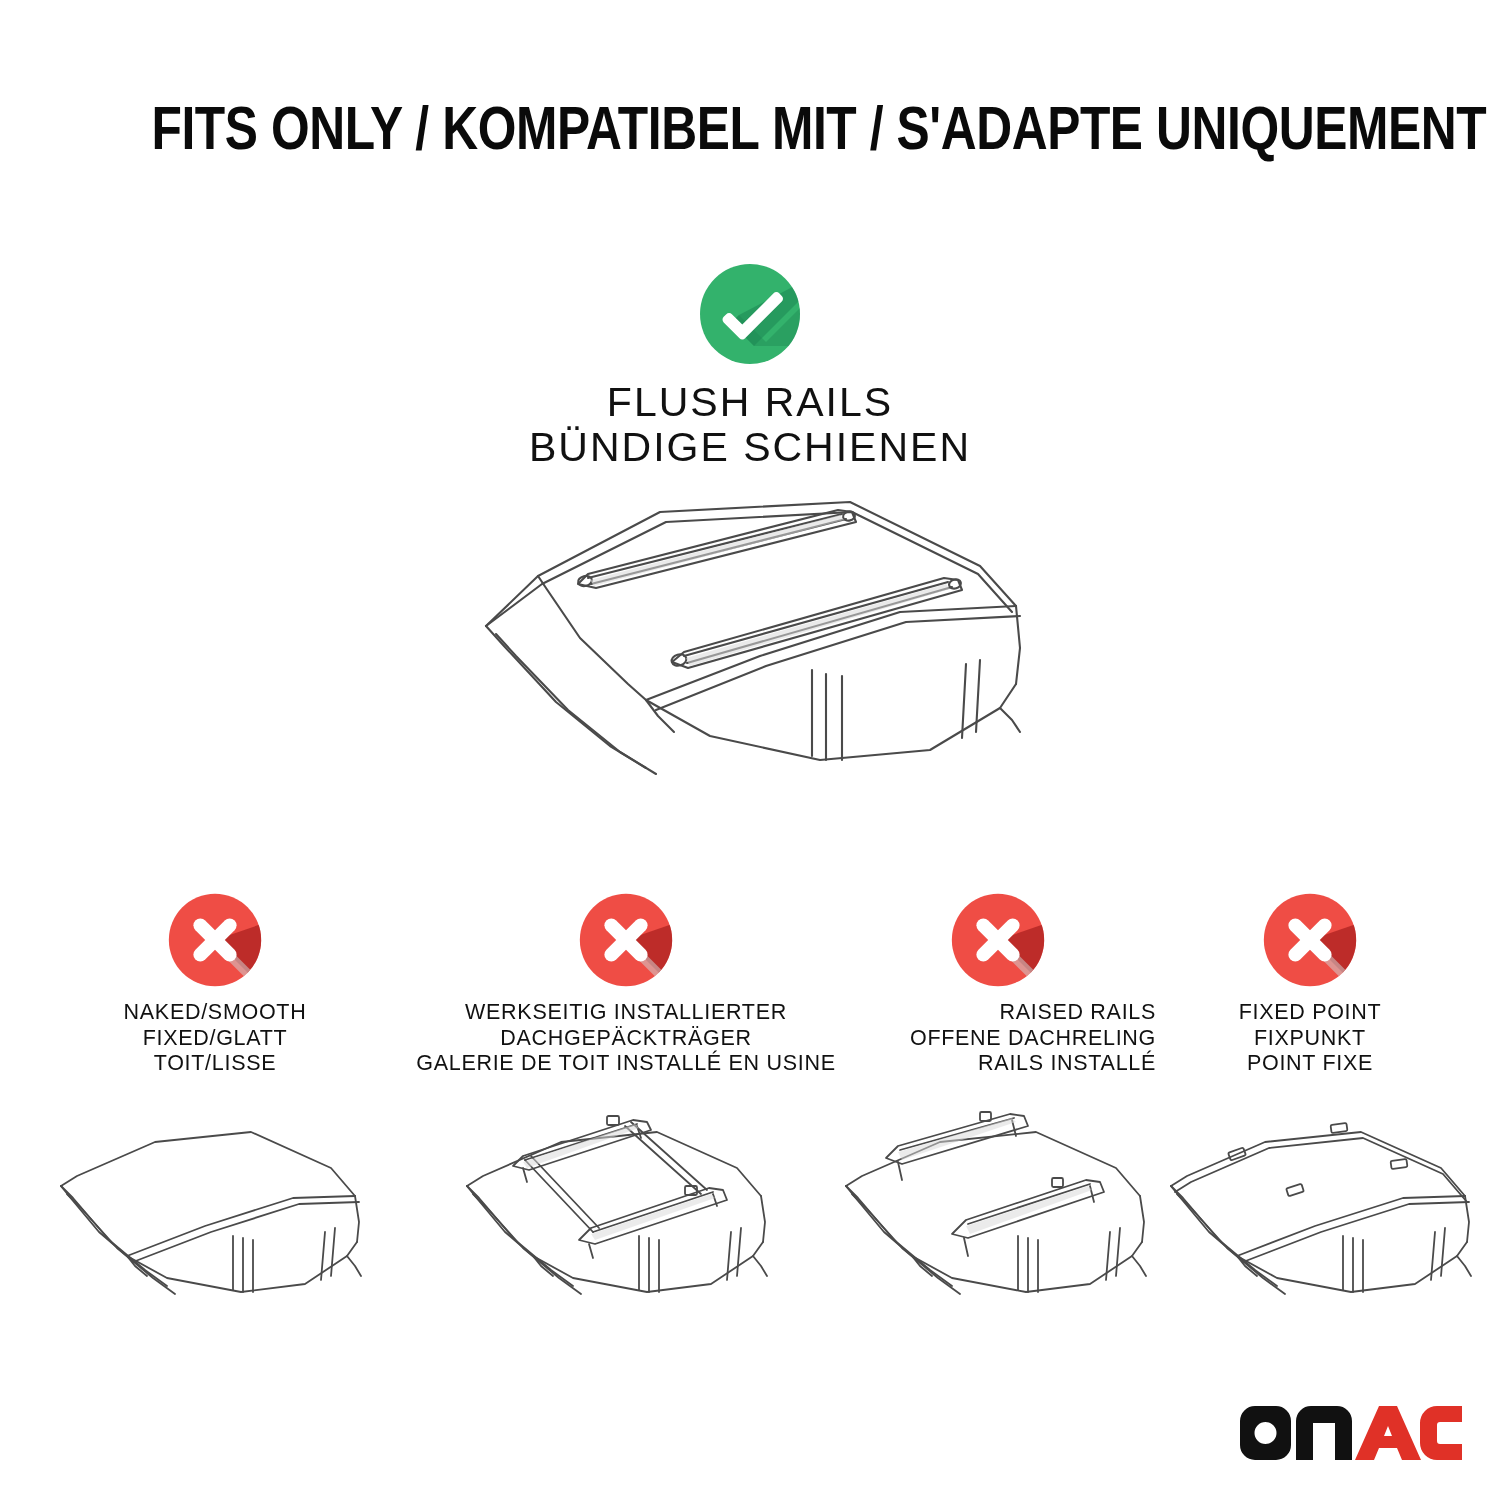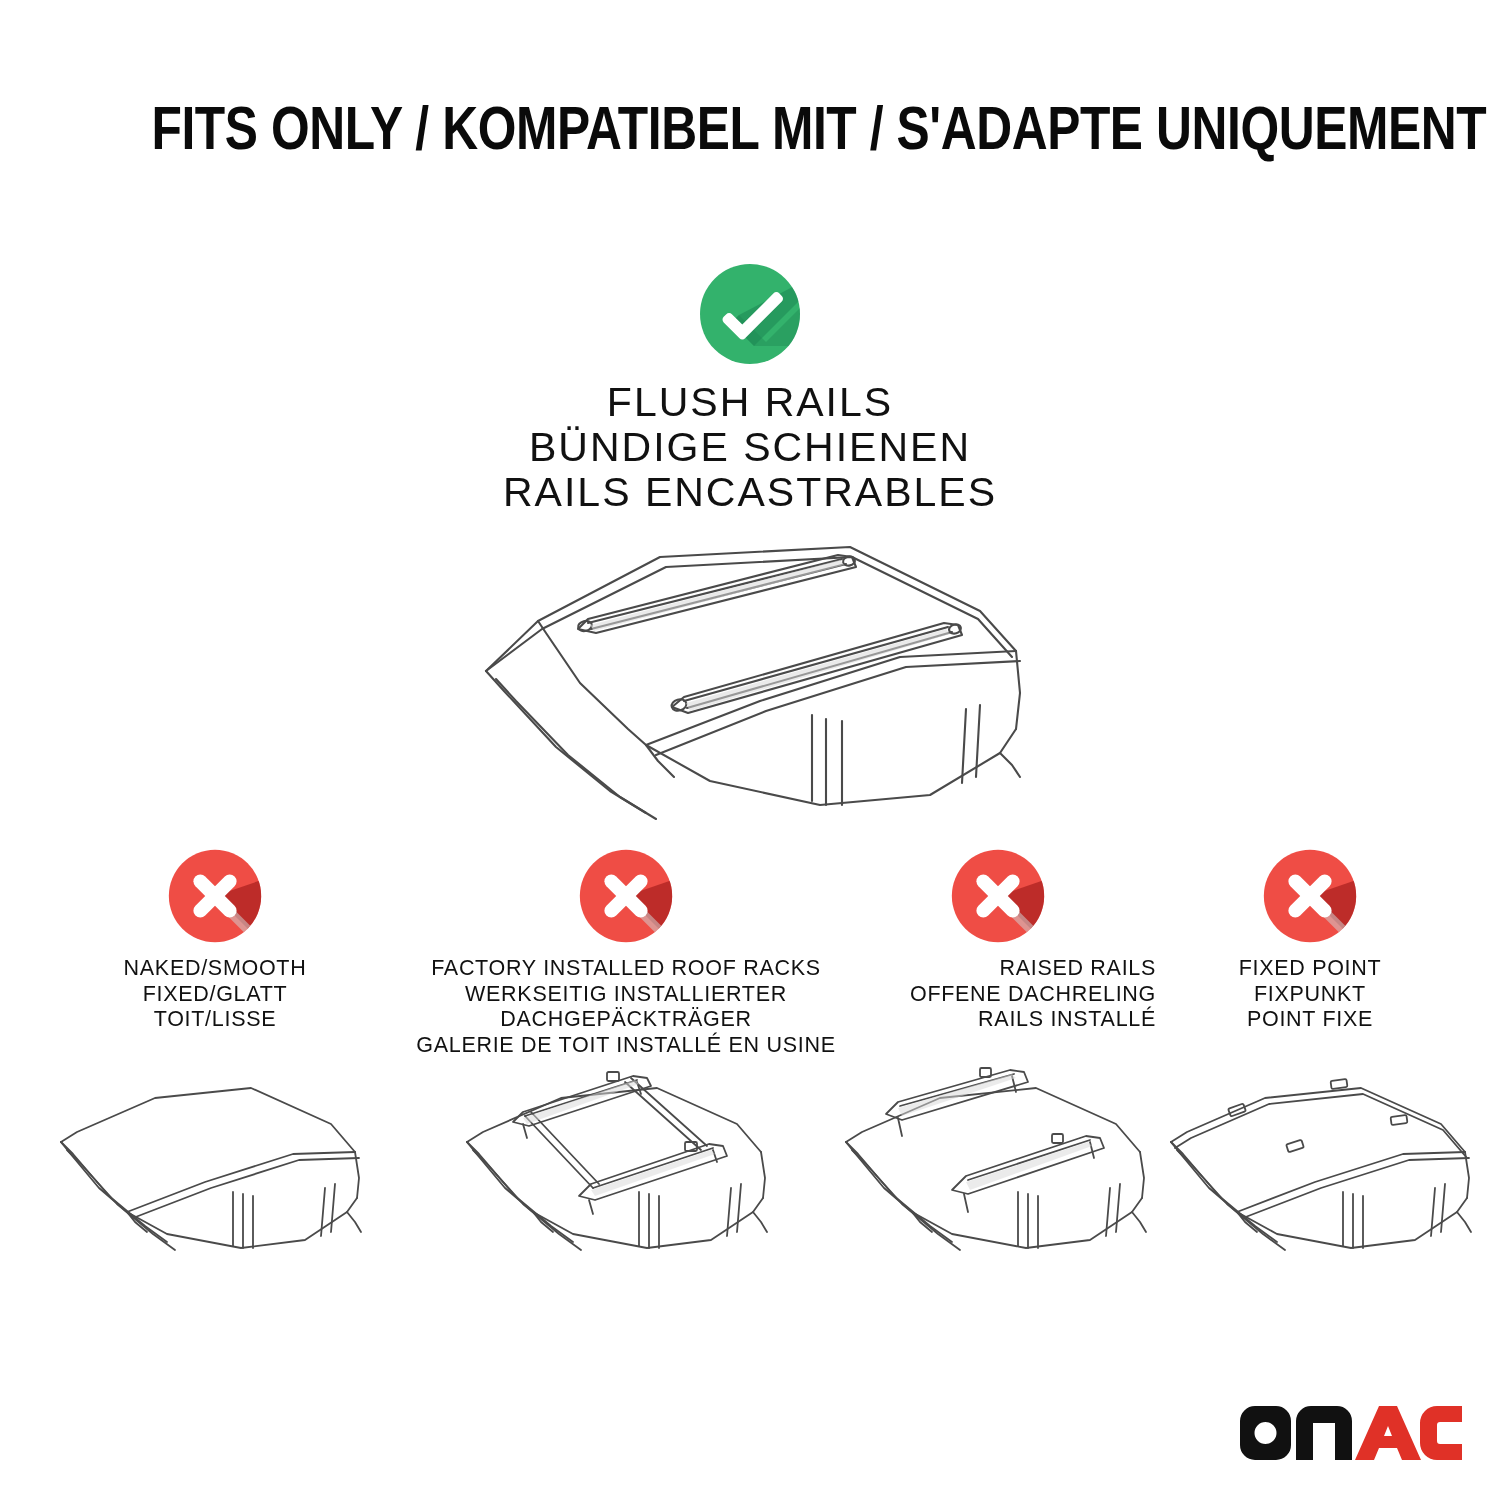--- a/index.html
+++ b/index.html
@@ -62,21 +62,21 @@
     white-space: nowrap;
   }
   .main-illus {
     margin-top: 18px;
   }
 
   
   .cols {
     position: absolute;
     left: 0;
-    top: 848px;
+    top: 892px;
     width: 1360px;
     height: 460px;
   }
   .col {
     position: absolute;
     top: 0;
     text-align: center;
   }
   .col-badge {
     height: 100px;
@@ -132,21 +132,20 @@
         <path d="M41 53 L33 61 L56 84 L112 28 L104 20 Z" fill="#1f8a55" opacity="0.62"></path>
         <path d="M41 53 L68 80 L112 36 L112 84 L56 84 L33 61 Z" fill="#1f8a55" opacity="0.45"></path>
       </g>
       <path d="M44.3 62.6 L33.9 52.2 a3.9 3.9 0 0 0 -5.6 0 l-2.6 2.6 a3.9 3.9 0 0 0 0 5.6 l15.8 15.8 a3.9 3.9 0 0 0 5.6 0 l36.7 -36.7 a3.9 3.9 0 0 0 0 -5.6 l-2.6 -2.6 a3.9 3.9 0 0 0 -5.6 0 Z" fill="#ffffff"></path>
     </svg>
   </div>
 
   <div class="main-headings">
     <div class="main-heading-line">FLUSH RAILS</div>
     <div class="main-heading-line">BÜNDIGE SCHIENEN</div>
-    <div class="main-heading-line">RAILS ENCASTRABLES</div>
   </div>
 
   <div class="main-illus">
     <svg class="svg-blk" width="580" height="300" viewBox="0 0 580 300" aria-hidden="true">
       <g fill="none" stroke="#4a4a4a" stroke-width="2.1" stroke-linecap="round" stroke-linejoin="round">
 
         <path d="M26 138 L78 88 L200 24 L390 14 L520 78 L556 118"></path>
         <path d="M26 138 L82 96 L206 34 L392 24 L518 86 L552 124"></path>
 
         <path d="M78 88 L86 100 L120 150 L168 196 L186 212"></path>
@@ -266,21 +265,20 @@
           <path d="M52 52 L116 116 L116 30 Z" fill="#a9201f" opacity="0.72"></path>
           <path d="M55 49 L104 98 L104 104 L96 104 L47 55 Z" fill="#cfcfcf" opacity="0.55"></path>
         </g>
         <g fill="#ffffff">
           <rect x="44.5" y="22" width="15" height="60" rx="7.5" transform="rotate(45 52 52)"></rect>
           <rect x="44.5" y="22" width="15" height="60" rx="7.5" transform="rotate(-45 52 52)"></rect>
         </g>
       </svg>
     </div>
     <div class="col-label">
-      <div class="col-label-line">FACTORY INSTALLED ROOF RACKS</div>
       <div class="col-label-line">WERKSEITIG INSTALLIERTER</div>
       <div class="col-label-line">DACHGEPÄCKTRÄGER</div>
       <div class="col-label-line">GALERIE DE TOIT INSTALLÉ EN USINE</div>
     </div>
     <div class="col-illus" style="top:218px;">
       <svg class="svg-blk" width="330" height="215" viewBox="0 0 330 215" aria-hidden="true">
         <g fill="none" stroke="#4a4a4a" stroke-width="1.8" stroke-linecap="round" stroke-linejoin="round">
 
           <path d="M6 76 L22 66 L100 32 L196 22 L276 58 L300 86"></path>
           <path d="M6 76 L14 86 L44 122 L72 146"></path>

